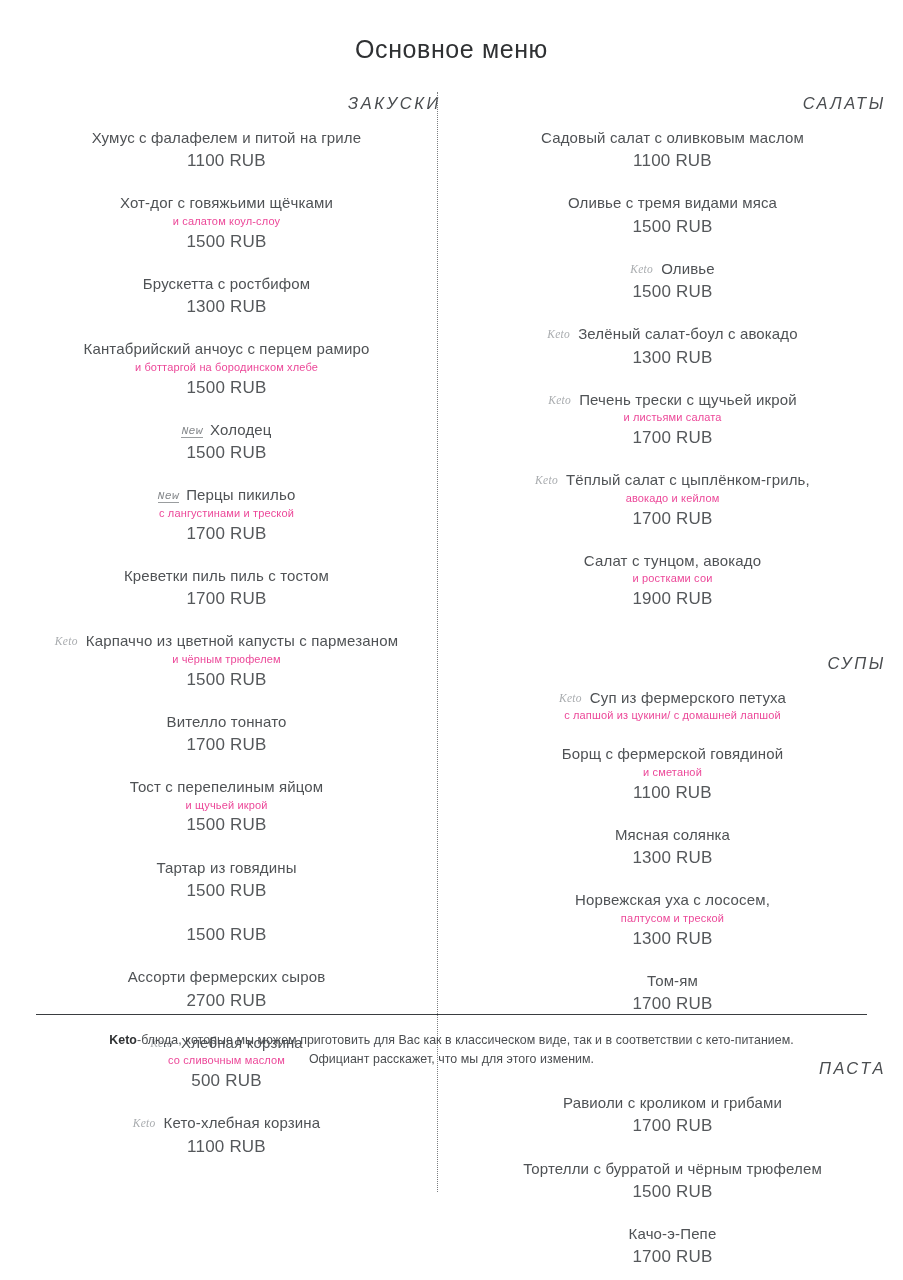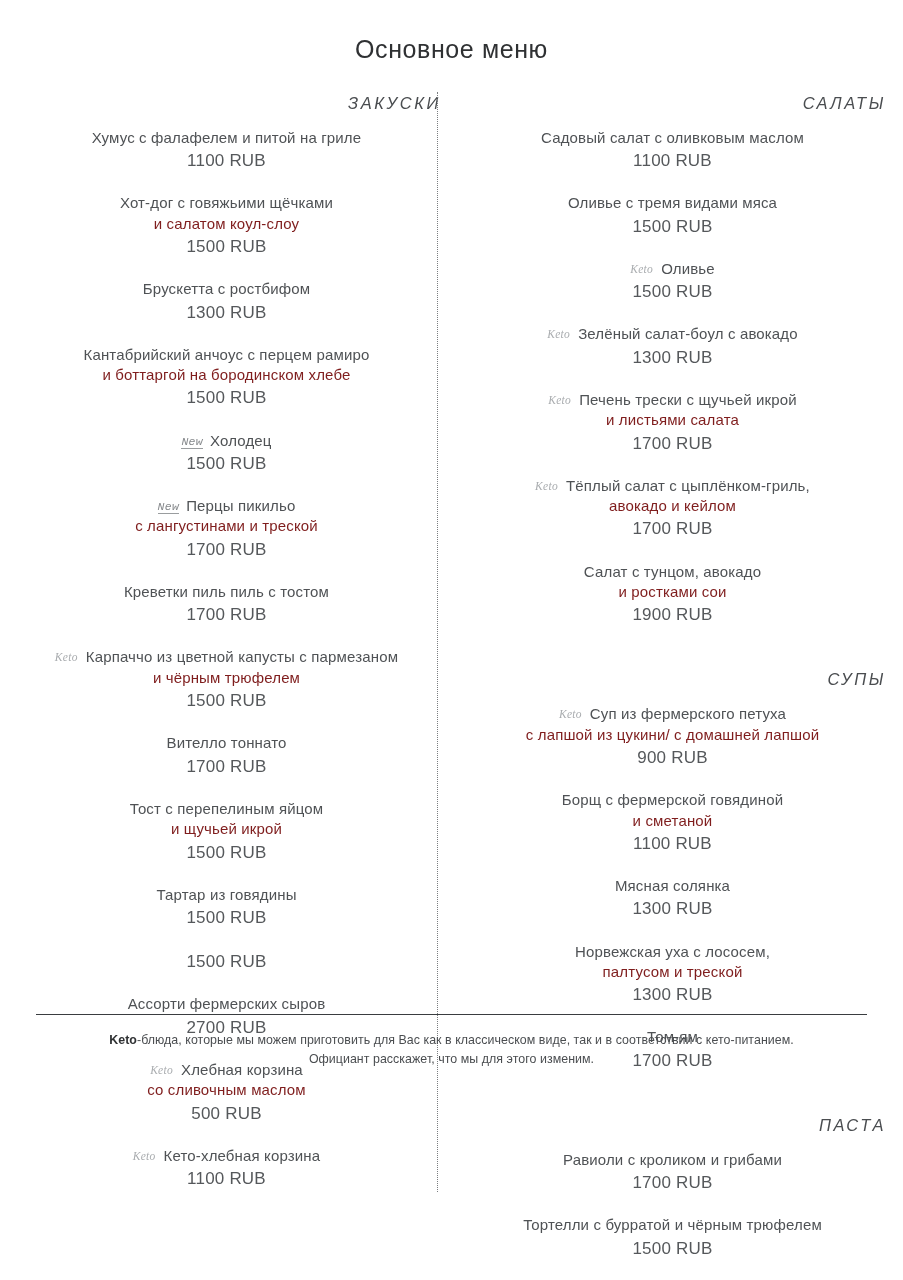--- a/index.html
+++ b/index.html
@@ -86,22 +86,22 @@
 
   .dish-name {
     font-size: 15px;
     font-weight: 400;
     color: #4f5255;
     letter-spacing: 0.15px;
     display: block;
   }
   .dish-name-line2 {
     display: block;
-    font-size: 15px;
-    color: #7f1d1d;
+    font-size: 11px;
+    color: #ec4899;
     letter-spacing: 0.15px;
   }
   .dish-price {
     display: block;
     font-size: 17px;
     color: #55585b;
     letter-spacing: 0.2px;
     margin-top: 1px;
   }
 
@@ -261,21 +261,20 @@
             <span class="dish-name"><span>Салат с тунцом, авокадо</span></span>
             <span class="dish-name-line2">и ростками сои</span>
             <span class="dish-price">1900 RUB</span>
           </div>
         </div>
         <div class="section">
           <div class="section-heading">СУПЫ</div>
           <div class="dish">
             <span class="dish-name"><span class="badge-keto">Keto</span><span>Суп из фермерского петуха</span></span>
             <span class="dish-name-line2">с лапшой из цукини/ с домашней лапшой</span>
-            <span class="dish-price">900 RUB</span>
           </div>
           <div class="dish">
             <span class="dish-name"><span>Борщ с фермерской говядиной</span></span>
             <span class="dish-name-line2">и сметаной</span>
             <span class="dish-price">1100 RUB</span>
           </div>
           <div class="dish">
             <span class="dish-name"><span>Мясная солянка</span></span>
             <span class="dish-price">1300 RUB</span>
           </div>

